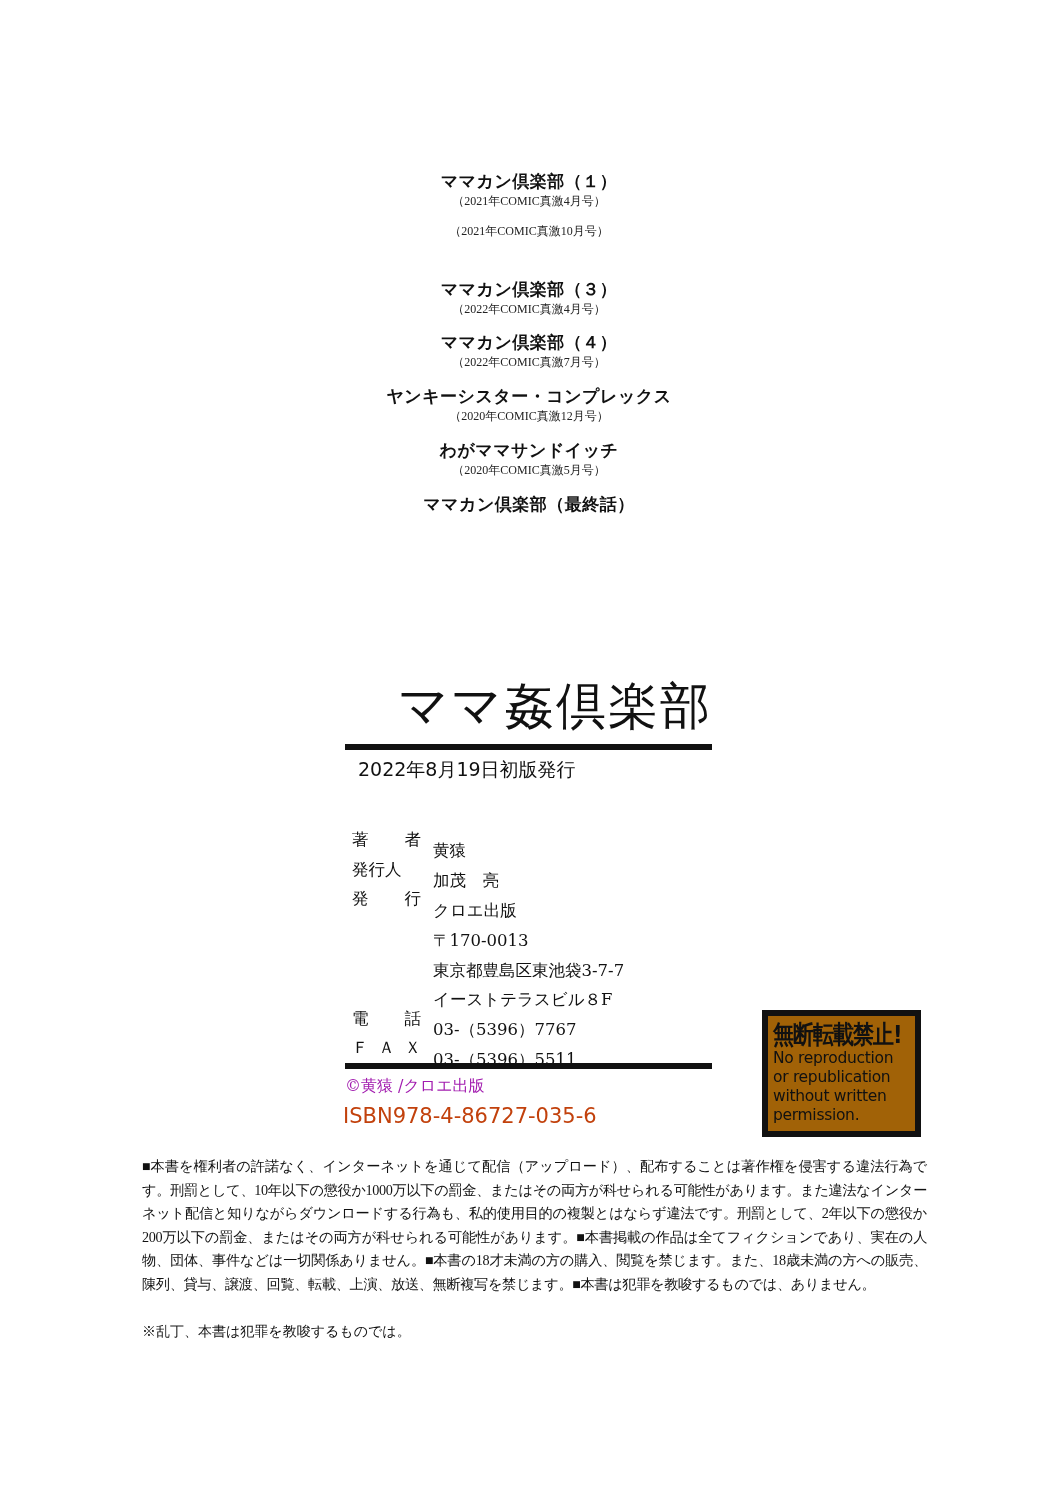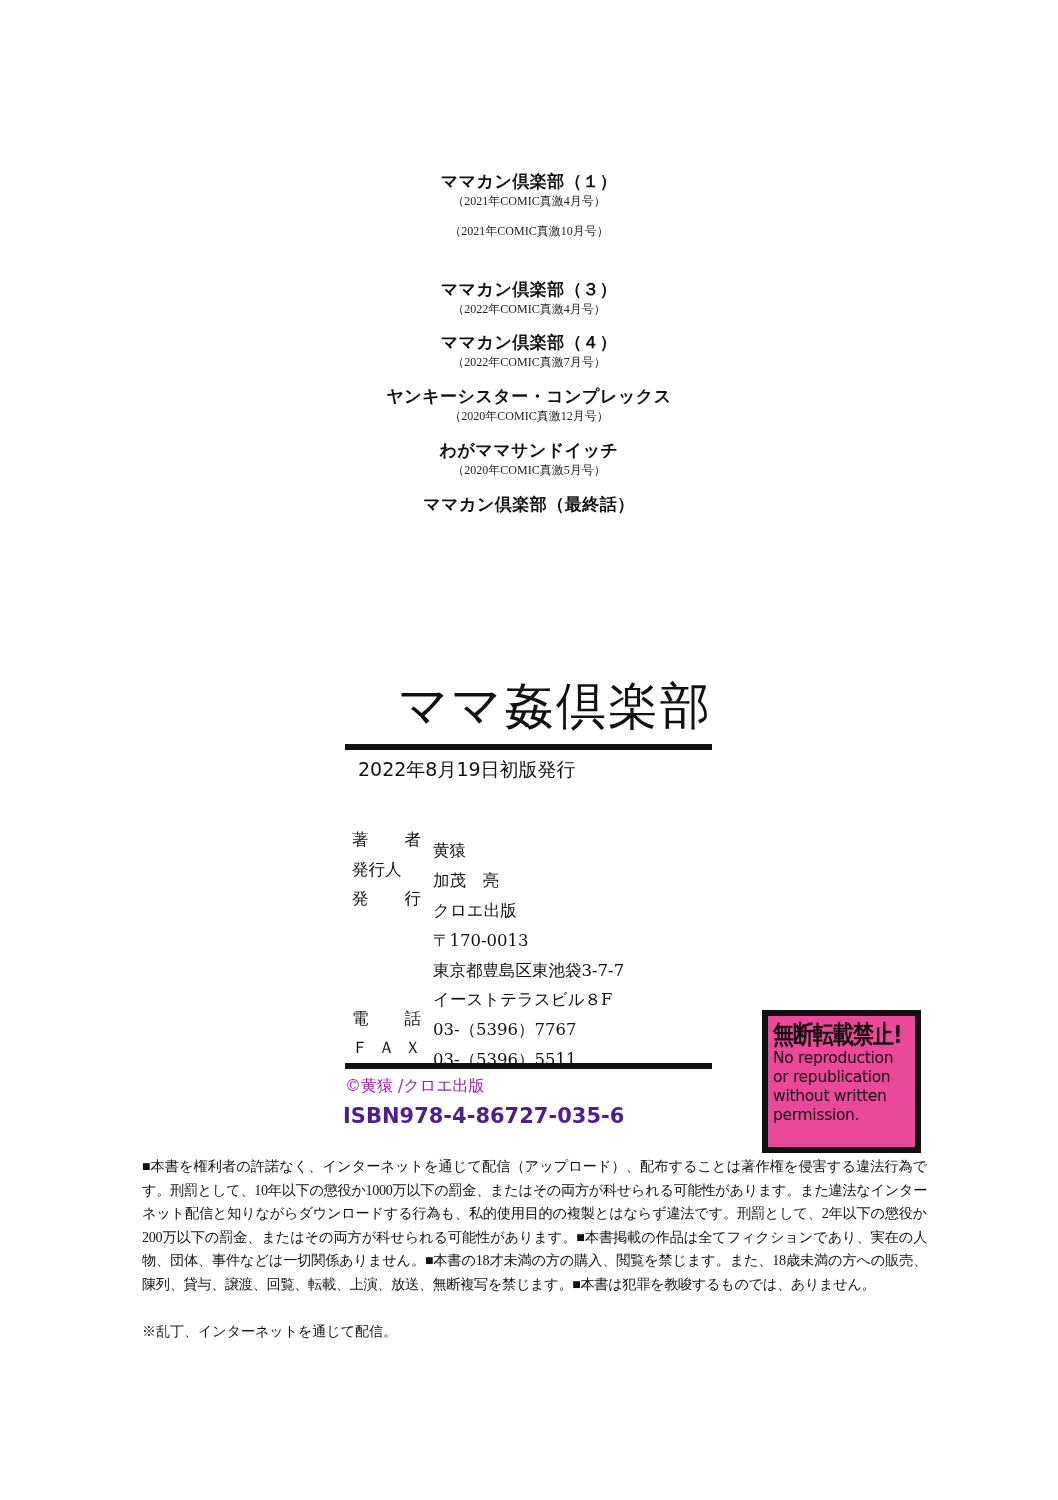--- a/index.html
+++ b/index.html
@@ -52,27 +52,27 @@
     .colophon-label span { display: inline-block; }
     .colophon-value { margin-left: 12px; white-space: pre; margin-top: 23px; }
     .copyright {
       position: absolute; left: 345px; top: 1074px;
       font-family: "DejaVu Serif", "Liberation Serif", serif;
       font-size: 16px; line-height: 24px; color: #a21caf;
     }
     .isbn {
       position: absolute; left: 343px; top: 1101px;
       font-family: "DejaVu Sans", "Liberation Sans", sans-serif;
-      font-size: 21px; line-height: 30px; color: #4c1d95; font-weight: bold;
+      font-size: 21px; line-height: 30px; color: #c2410c;
     }
     .notice-box {
       position: absolute; left: 762px; top: 1010px;
       width: 139px; height: 113px;
-      border: 6px solid #111; background: #ec4899;
-      padding: 2px 3px 16px 5px; box-sizing: content-box;
+      border: 6px solid #111; background: #a16207;
+      padding: 2px 3px 0 5px; box-sizing: content-box;
     }
     .notice-jp {
       font-family: "DejaVu Sans", "Liberation Sans", sans-serif;
       font-weight: bold; font-size: 21px; line-height: 28px;
       letter-spacing: -1px; white-space: nowrap; color: #111;
       transform: scaleY(1.2); transform-origin: top left;
       height: 31px;
     }
     .notice-en {
       font-family: "DejaVu Sans", "Liberation Sans", sans-serif;
@@ -183,13 +183,13 @@
 
 <div class="notice-box">
   <div class="notice-jp">無断転載禁止!</div>
   <div class="notice-en">No reproduction</div>
   <div class="notice-en">or republication</div>
   <div class="notice-en">without written</div>
   <div class="notice-en">permission.</div>
 </div>
 
 <div class="legal">■本書を権利者の許諾なく、インターネットを通じて配信（アップロード）、配布することは著作権を侵害する違法行為です。刑罰として、10年以下の懲役か1000万以下の罰金、またはその両方が科せられる可能性があります。また違法なインターネット配信と知りながらダウンロードする行為も、私的使用目的の複製とはならず違法です。刑罰として、2年以下の懲役か200万以下の罰金、またはその両方が科せられる可能性があります。■本書掲載の作品は全てフィクションであり、実在の人物、団体、事件などは一切関係ありません。■本書の18才未満の方の購入、閲覧を禁じます。また、18歳未満の方への販売、陳列、貸与、譲渡、回覧、転載、上演、放送、無断複写を禁じます。■本書は犯罪を教唆するものでは、ありません。</div>
-<div class="note">※乱丁、インターネットを通じて配信。</div>
+<div class="note">※乱丁、本書は犯罪を教唆するものでは。</div>
 
 </body></html>

